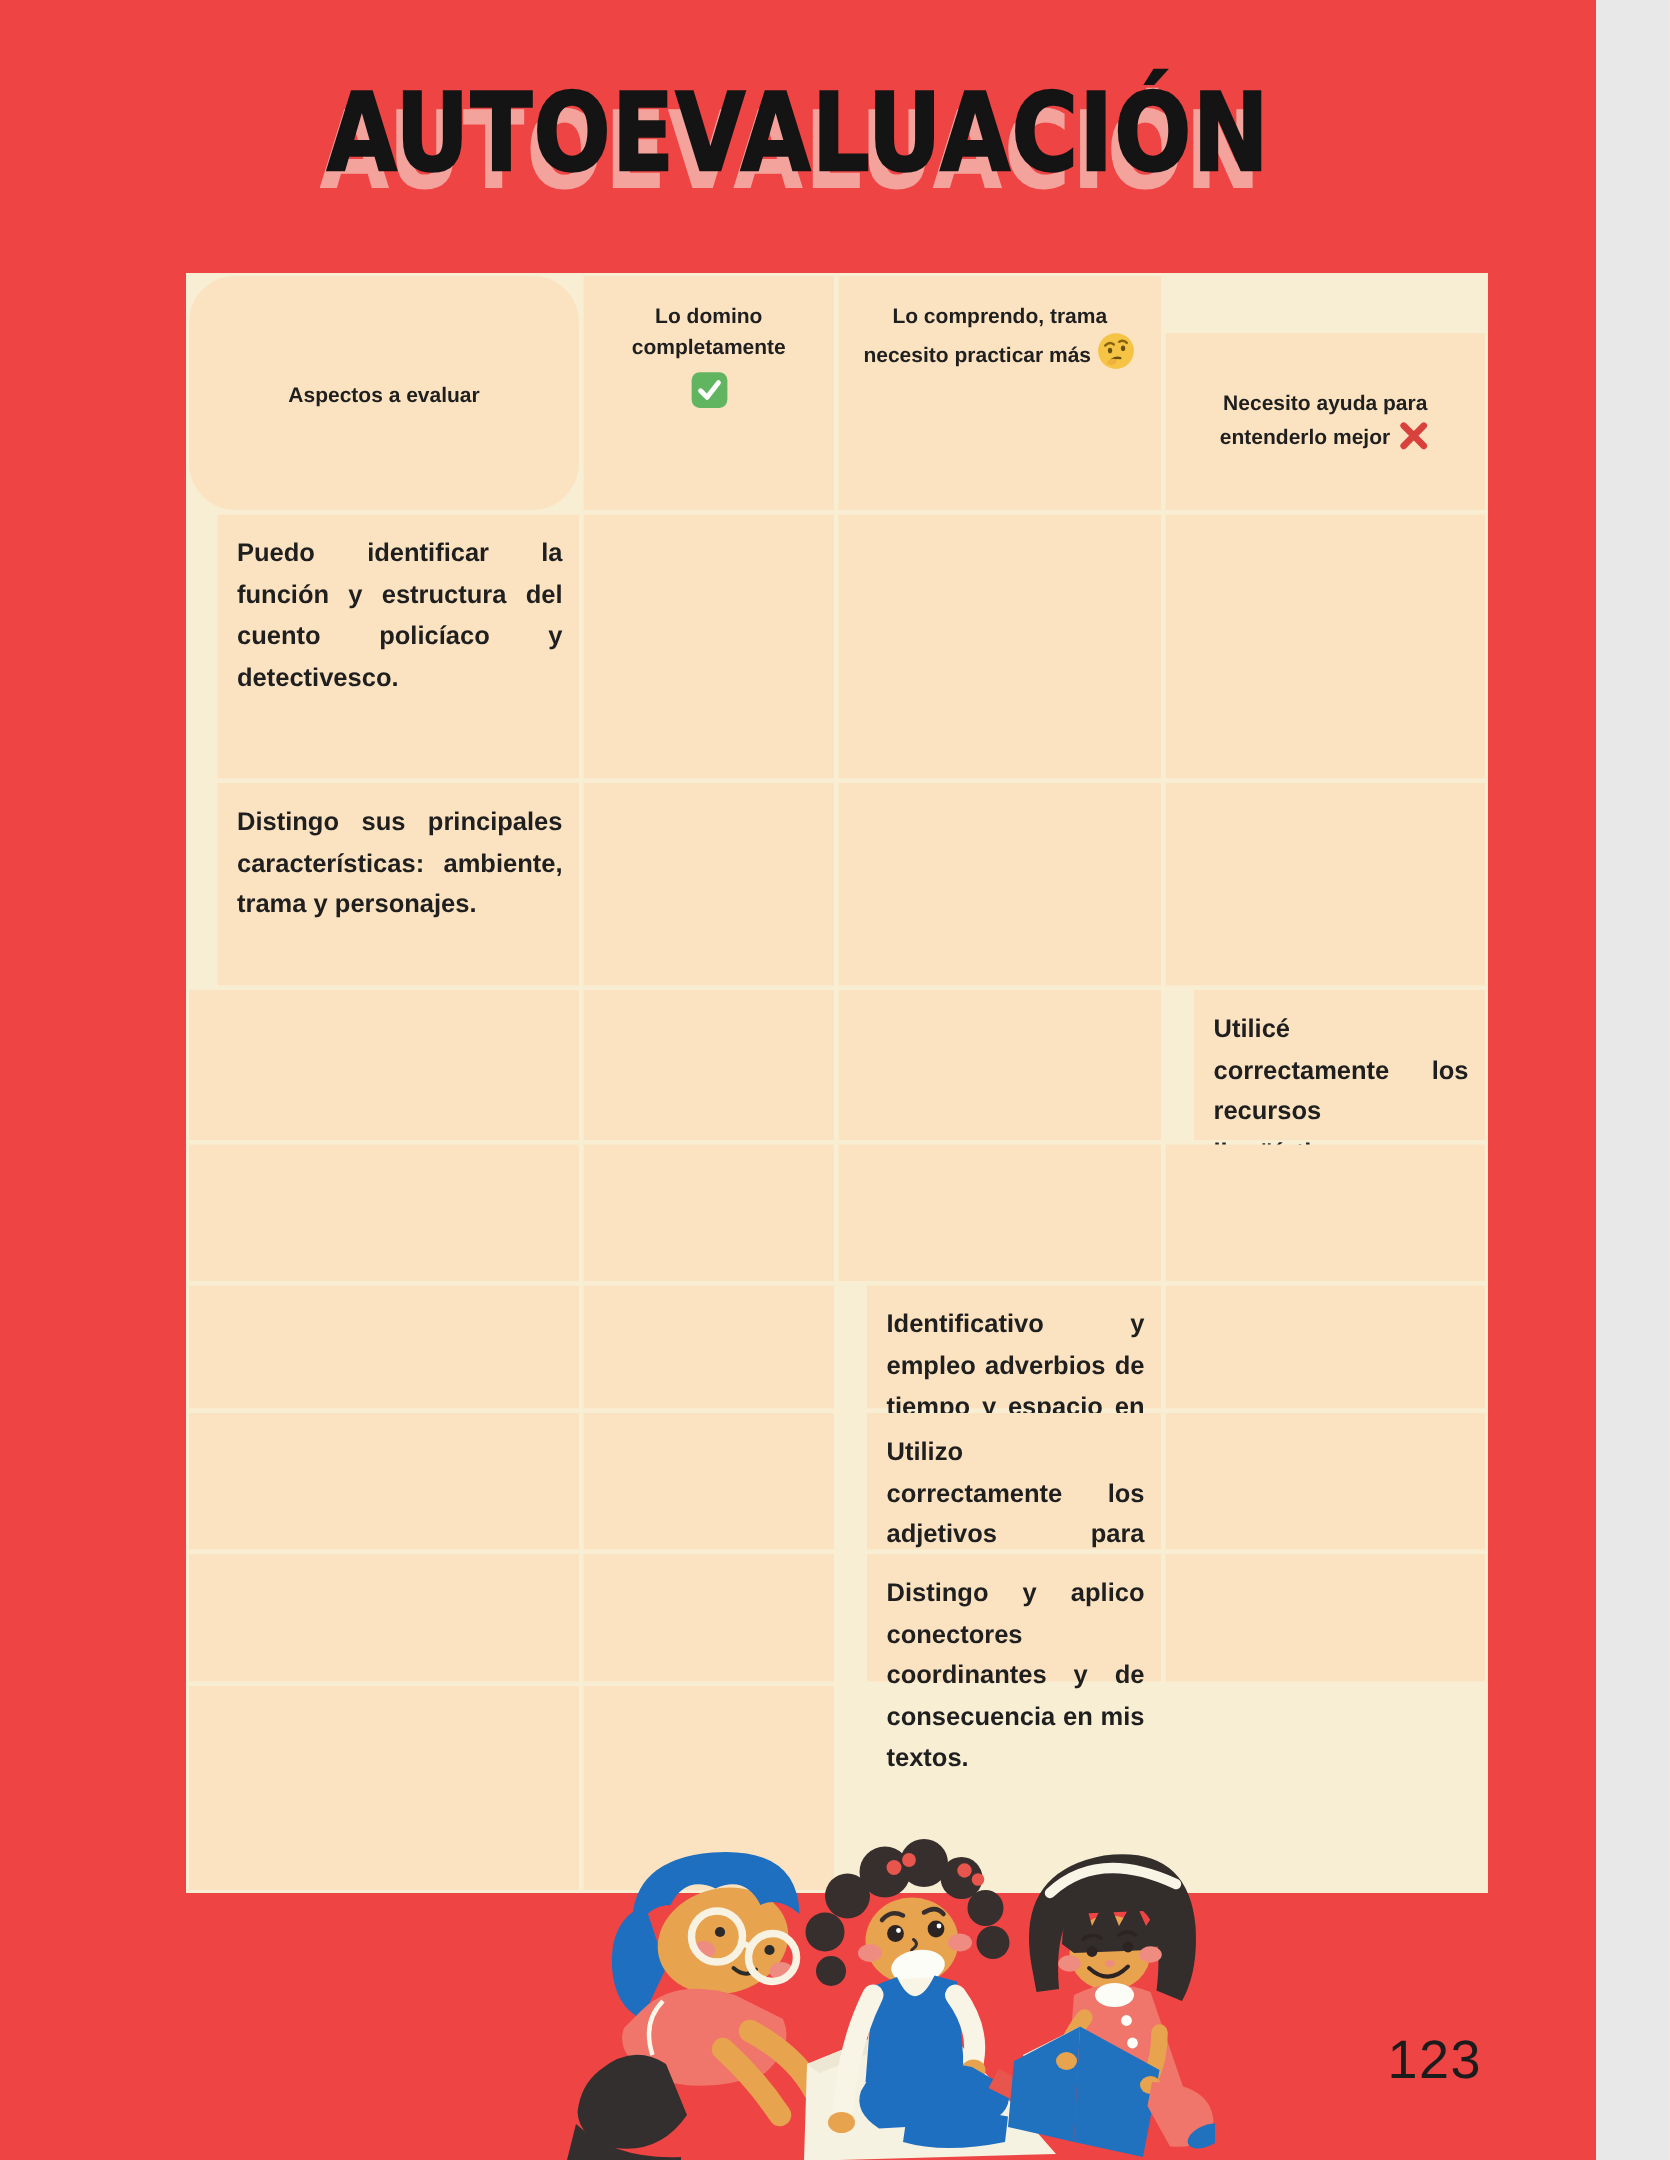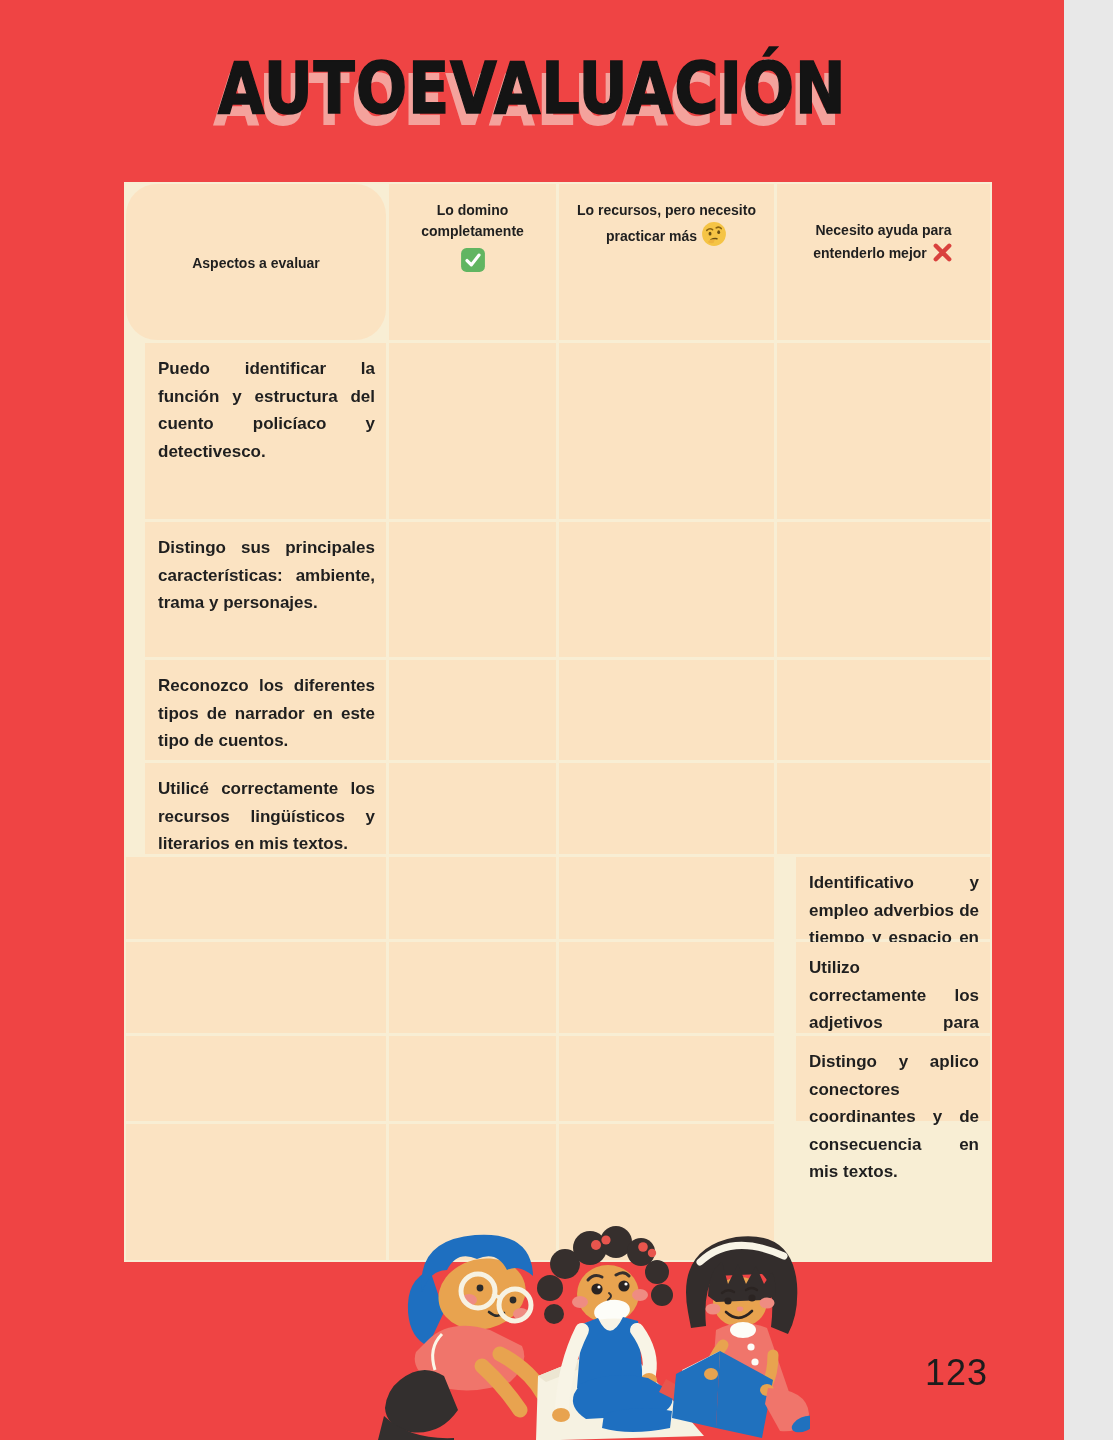--- a/index.html
+++ b/index.html
@@ -28,21 +28,21 @@
     grid-template-columns:260px 167px 215px 1fr;
     grid-template-rows:156px 176px 135px 100px 91px 82px 91px 85px 1fr;
     gap:3px; padding:2px;
   }
   .cell { background:#FBE3C2; }
   .th {
     font-weight:bold; font-size:14px; line-height:1.5;
     color:#1f1f1f; text-align:center; padding:16px 8px 0;
   }
   .th-aspect { padding-top:69px;border-radius:31px; }
-  .th-ayuda  { padding-top:36px; }
+  .th-ayuda  { padding-top:36px;margin-top:38px; }
   .aspect {
     font-weight:bold; font-size:17px; line-height:1.62;
     color:#1f1f1f; text-align:justify;
     padding:12px 11px 0 13px;
     margin-left:19px;
   }
   .icon { display:inline-block; vertical-align:-6px; margin-left:4px; }
   .icon svg { display:block; }
   .icon-block { display:block; width:26px; margin:5px auto 0; }
   .pagenum {
@@ -70,21 +70,21 @@
       <span>Lo domino completamente</span>
       <span class="icon icon-block">
         <svg width="26" height="26" viewBox="0 0 24 24">
           <rect x="1" y="1" width="22" height="22" rx="5" fill="#61B561"></rect>
           <path d="M6.5 12.5 L10.5 16.5 L17.5 7.5" stroke="#FFFFFF" stroke-width="3" fill="none" stroke-linecap="round" stroke-linejoin="round"></path>
         </svg>
       </span>
     </div>
 
     <div class="cell th">
-      <span>Lo recursos, pero necesito practicar más</span><span class="icon">
+      <span>Lo comprendo, trama necesito practicar más</span><span class="icon">
         <svg width="26" height="26" viewBox="0 0 36 36">
           <circle cx="18" cy="18" r="16.5" fill="#F5C445"></circle>
           <path d="M8 13 q4 -4 8 -1" stroke="#8A6310" stroke-width="2.2" fill="none" stroke-linecap="round"></path>
           <path d="M21 9.5 q4 -2.5 7 1" stroke="#8A6310" stroke-width="2.2" fill="none" stroke-linecap="round"></path>
           <ellipse cx="12.5" cy="17.5" rx="2" ry="2.6" fill="#694E12"></ellipse>
           <ellipse cx="24.5" cy="15.5" rx="2" ry="2.6" fill="#694E12"></ellipse>
           <path d="M14 26 q4 -2.5 8 -1.5" stroke="#694E12" stroke-width="2.2" fill="none" stroke-linecap="round"></path>
           <path d="M9.5 29 q3 -5.5 9.5 -3.2 l-1.5 4.4 q-5.5 2 -8 -1.2 z" fill="#EFB33D"></path>
         </svg>
       </span>
@@ -101,21 +101,20 @@
     <div class="cell aspect">Puedo identificar la función y estructura del cuento policíaco y detectivesco.</div>
     <div class="cell"></div>
     <div class="cell"></div>
     <div class="cell"></div>
 
     <div class="cell aspect">Distingo sus principales características: ambiente, trama y personajes.</div>
     <div class="cell"></div>
     <div class="cell"></div>
     <div class="cell"></div>
 
-    <div class="cell aspect">Reconozco los diferentes tipos de narrador en este tipo de cuentos.</div>
     <div class="cell"></div>
     <div class="cell"></div>
     <div class="cell"></div>
 
     <div class="cell aspect">Utilicé correctamente los recursos lingüísticos y literarios en mis textos.</div>
     <div class="cell"></div>
     <div class="cell"></div>
     <div class="cell"></div>
 
     <div class="cell"></div>

